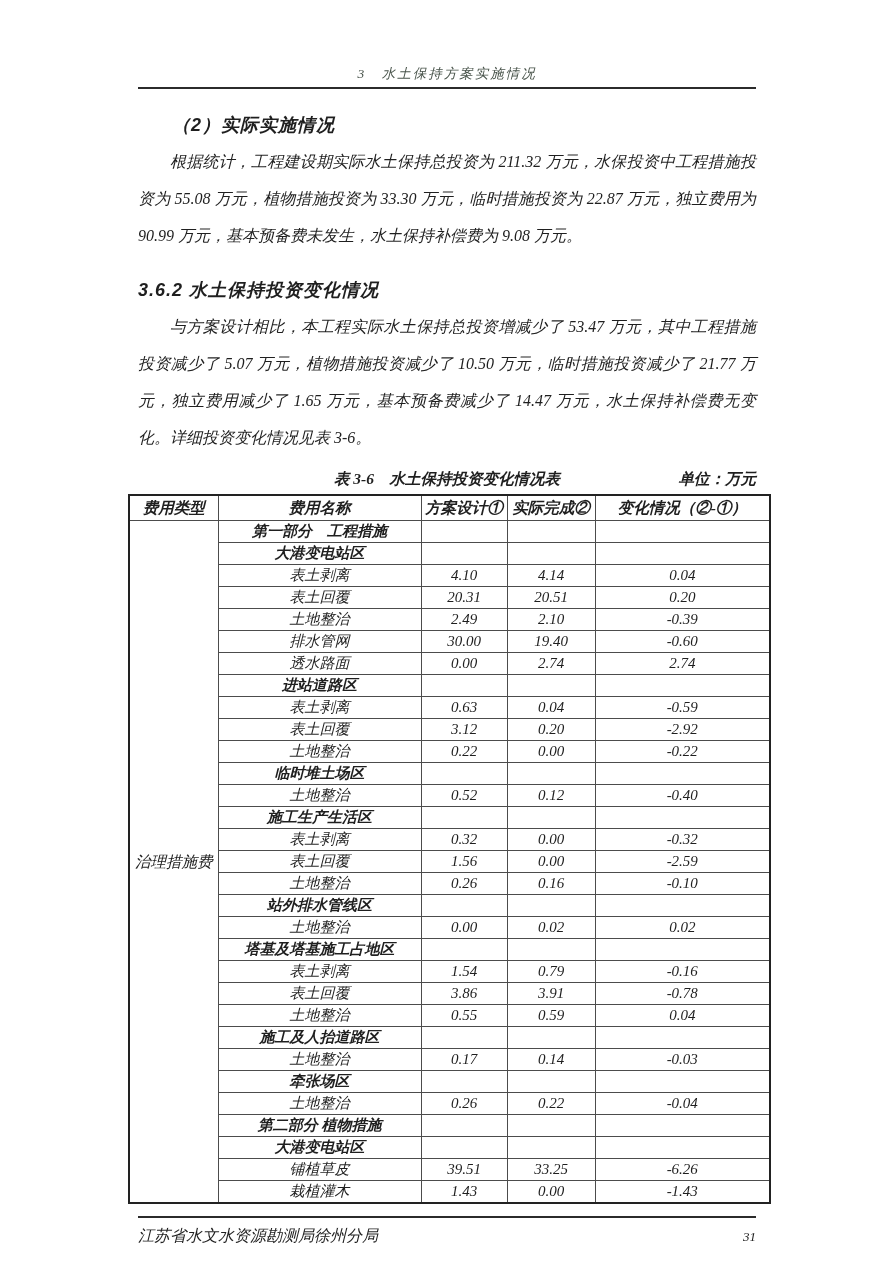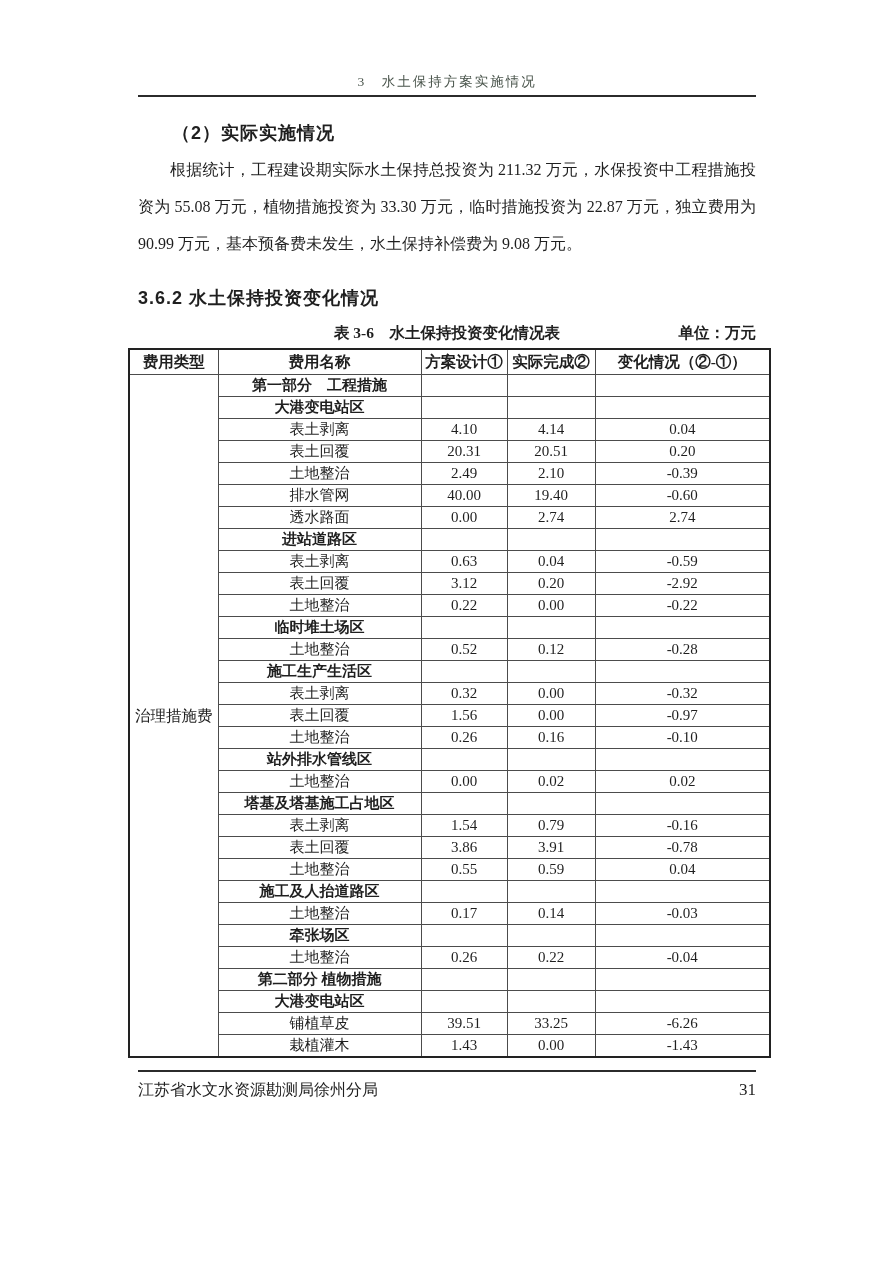--- a/index.html
+++ b/index.html
@@ -4,21 +4,21 @@
 <style>
   html,body{margin:0;padding:0;background:#ffffff;}
   .page{
     position:relative;
     width:892px;height:1263px;
     background:#ffffff;
     overflow:hidden;
     font-family:"Liberation Serif","DejaVu Serif",serif;
     color:#1f1f1f;
   }
-  .content{position:absolute;left:138px;top:12px;width:618px;}
+  .content{position:absolute;left:138px;top:4px;width:618px;font-style:italic;}
 
   .page-header{
     padding-top:60px;
     text-align:center;
     font-size:13.5px;
     letter-spacing:2px;
     color:#49544b;
     border-bottom:2px solid #2b2b2b;
     padding-bottom:3px;
     line-height:20px;
@@ -84,38 +84,39 @@
   .page-footer{
     margin-top:12px;
     border-top:2px solid #2b2b2b;
     padding-top:7px;
     display:flex;
     justify-content:space-between;
     align-items:baseline;
     font-size:16px;
     line-height:22px;
   }
-  .page-num{font-size:17px;margin-left:28px;}
+  .page-num{font-size:13px;margin-left:28px;}
 </style>
 </head>
 <body>
 
 <div class="page">
   <div class="content">
 
     <div class="page-header">
       <span>3　水土保持方案实施情况</span>
     </div>
 
     <div class="h-sub">（2）实际实施情况</div>
 
     <p class="body-para">根据统计，工程建设期实际水土保持总投资为 211.32 万元，水保投资中工程措施投资为 55.08 万元，植物措施投资为 33.30 万元，临时措施投资为 22.87 万元，独立费用为 90.99 万元，基本预备费未发生，水土保持补偿费为 9.08 万元。</p>
 
     <div class="h-num">3.6.2 水土保持投资变化情况</div>
 
+    <p class="body-para">与方案设计相比，本工程实际水土保持总投资增减少了 53.47 万元，其中工程措施投资减少了 5.07 万元，植物措施投资减少了 10.50 万元，临时措施投资减少了 21.77 万元，独立费用减少了 1.65 万元，基本预备费减少了 14.47 万元，水土保持补偿费无变化。详细投资变化情况见表 3-6。</p>
 
     <div class="caption-row">
       <span class="caption-title">表 3-6　水土保持投资变化情况表</span>
       <span class="caption-unit">单位：万元</span>
     </div>
 
     <div class="tbl-wrap">
       <table class="invest">
         <colgroup>
           <col style="width:89px">
@@ -160,21 +161,21 @@
               <td class="num-cell">0.20</td>
             </tr>
             <tr class="row-item">
               <td class="name-cell">土地整治</td>
               <td class="num-cell">2.49</td>
               <td class="num-cell">2.10</td>
               <td class="num-cell">-0.39</td>
             </tr>
             <tr class="row-item">
               <td class="name-cell">排水管网</td>
-              <td class="num-cell">40.00</td>
+              <td class="num-cell">30.00</td>
               <td class="num-cell">19.40</td>
               <td class="num-cell">-0.60</td>
             </tr>
             <tr class="row-item">
               <td class="name-cell">透水路面</td>
               <td class="num-cell">0.00</td>
               <td class="num-cell">2.74</td>
               <td class="num-cell">2.74</td>
             </tr>
             <tr class="row-area">
@@ -204,39 +205,39 @@
             <tr class="row-area">
               <td class="name-cell">临时堆土场区</td>
               <td class="num-cell"></td>
               <td class="num-cell"></td>
               <td class="num-cell"></td>
             </tr>
             <tr class="row-item">
               <td class="name-cell">土地整治</td>
               <td class="num-cell">0.52</td>
               <td class="num-cell">0.12</td>
-              <td class="num-cell">-0.28</td>
+              <td class="num-cell">-0.40</td>
             </tr>
             <tr class="row-area">
               <td class="name-cell">施工生产生活区</td>
               <td class="num-cell"></td>
               <td class="num-cell"></td>
               <td class="num-cell"></td>
             </tr>
             <tr class="row-item">
               <td class="name-cell">表土剥离</td>
               <td class="num-cell">0.32</td>
               <td class="num-cell">0.00</td>
               <td class="num-cell">-0.32</td>
             </tr>
             <tr class="row-item">
               <td class="name-cell">表土回覆</td>
               <td class="num-cell">1.56</td>
               <td class="num-cell">0.00</td>
-              <td class="num-cell">-0.97</td>
+              <td class="num-cell">-2.59</td>
             </tr>
             <tr class="row-item">
               <td class="name-cell">土地整治</td>
               <td class="num-cell">0.26</td>
               <td class="num-cell">0.16</td>
               <td class="num-cell">-0.10</td>
             </tr>
             <tr class="row-area">
               <td class="name-cell">站外排水管线区</td>
               <td class="num-cell"></td>

